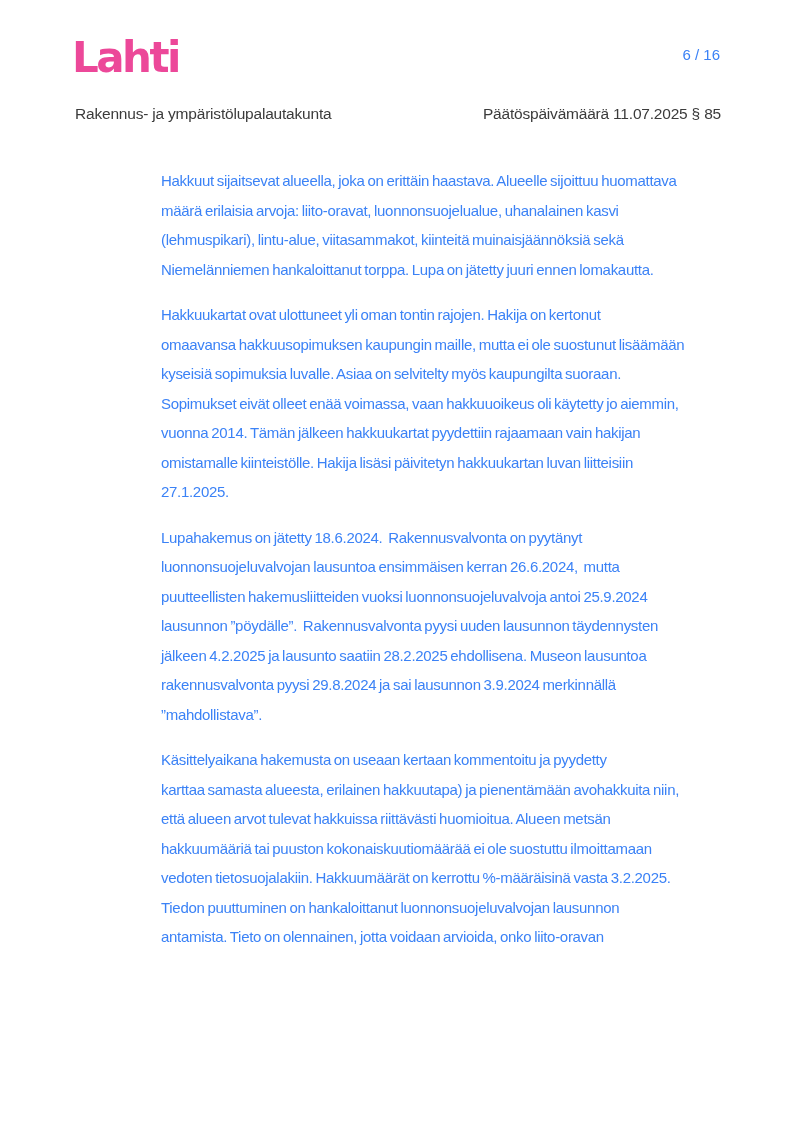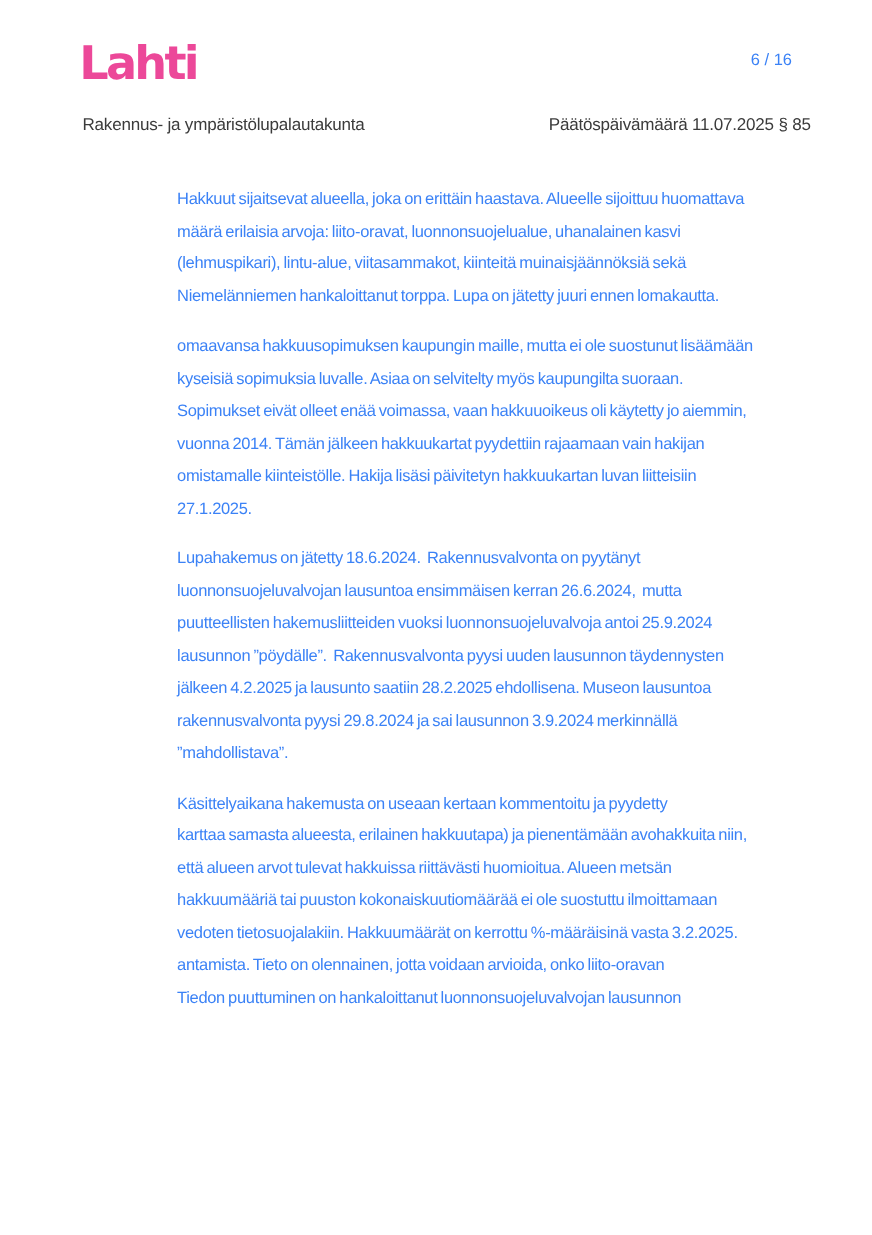--- a/index.html
+++ b/index.html
@@ -31,21 +31,21 @@
     position: absolute;
     top: 46px;
     right: 73px;
     font-size: 15px;
     color: #3b82f6;
     margin-left: 20px;
   }
   .header-row {
     position: absolute;
     left: 75px;
-    right: 56px;
+    right: 72px;
     top: 105px;
     display: flex;
     justify-content: space-between;
     font-size: 15.5px;
     letter-spacing: -0.2px;
     color: #3b3b3b;
   }
   .content {
     position: absolute;
     left: 161px;
@@ -81,20 +81,21 @@
   <div class="content">
 
     <div class="paragraph">
       <div class="line">Hakkuut sijaitsevat alueella, joka on erittäin haastava. Alueelle sijoittuu huomattava</div>
       <div class="line">määrä erilaisia arvoja: liito-oravat, luonnonsuojelualue, uhanalainen kasvi</div>
       <div class="line">(lehmuspikari), lintu-alue, viitasammakot, kiinteitä muinaisjäännöksiä sekä</div>
       <div class="line">Niemelänniemen hankaloittanut torppa. Lupa on jätetty juuri ennen lomakautta.</div>
     </div>
 
     <div class="paragraph">
+      <div class="line">Hakkuukartat ovat ulottuneet yli oman tontin rajojen. Hakija on kertonut</div>
       <div class="line">omaavansa hakkuusopimuksen kaupungin maille, mutta ei ole suostunut lisäämään</div>
       <div class="line">kyseisiä sopimuksia luvalle. Asiaa on selvitelty myös kaupungilta suoraan.</div>
       <div class="line">Sopimukset eivät olleet enää voimassa, vaan hakkuuoikeus oli käytetty jo aiemmin,</div>
       <div class="line">vuonna 2014. Tämän jälkeen hakkuukartat pyydettiin rajaamaan vain hakijan</div>
       <div class="line">omistamalle kiinteistölle. Hakija lisäsi päivitetyn hakkuukartan luvan liitteisiin</div>
       <div class="line">27.1.2025.</div>
     </div>
 
     <div class="paragraph">
       <div class="line">Lupahakemus on jätetty 18.6.2024.  Rakennusvalvonta on pyytänyt</div>
@@ -105,18 +106,18 @@
       <div class="line">rakennusvalvonta pyysi 29.8.2024 ja sai lausunnon 3.9.2024 merkinnällä</div>
       <div class="line">”mahdollistava”.</div>
     </div>
 
     <div class="paragraph">
       <div class="line">Käsittelyaikana hakemusta on useaan kertaan kommentoitu ja pyydetty</div>
       <div class="line">karttaa samasta alueesta, erilainen hakkuutapa) ja pienentämään avohakkuita niin,</div>
       <div class="line">että alueen arvot tulevat hakkuissa riittävästi huomioitua. Alueen metsän</div>
       <div class="line">hakkuumääriä tai puuston kokonaiskuutiomäärää ei ole suostuttu ilmoittamaan</div>
       <div class="line">vedoten tietosuojalakiin. Hakkuumäärät on kerrottu %-määräisinä vasta 3.2.2025.</div>
+      <div class="line">Tiedon puuttuminen on hankaloittanut luonnonsuojeluvalvojan lausunnon</div>
       <div class="line">antamista. Tieto on olennainen, jotta voidaan arvioida, onko liito-oravan</div>
-      <div class="line">Tiedon puuttuminen on hankaloittanut luonnonsuojeluvalvojan lausunnon</div>
     </div>
 
   </div>
 </div>
 
 </body></html>

